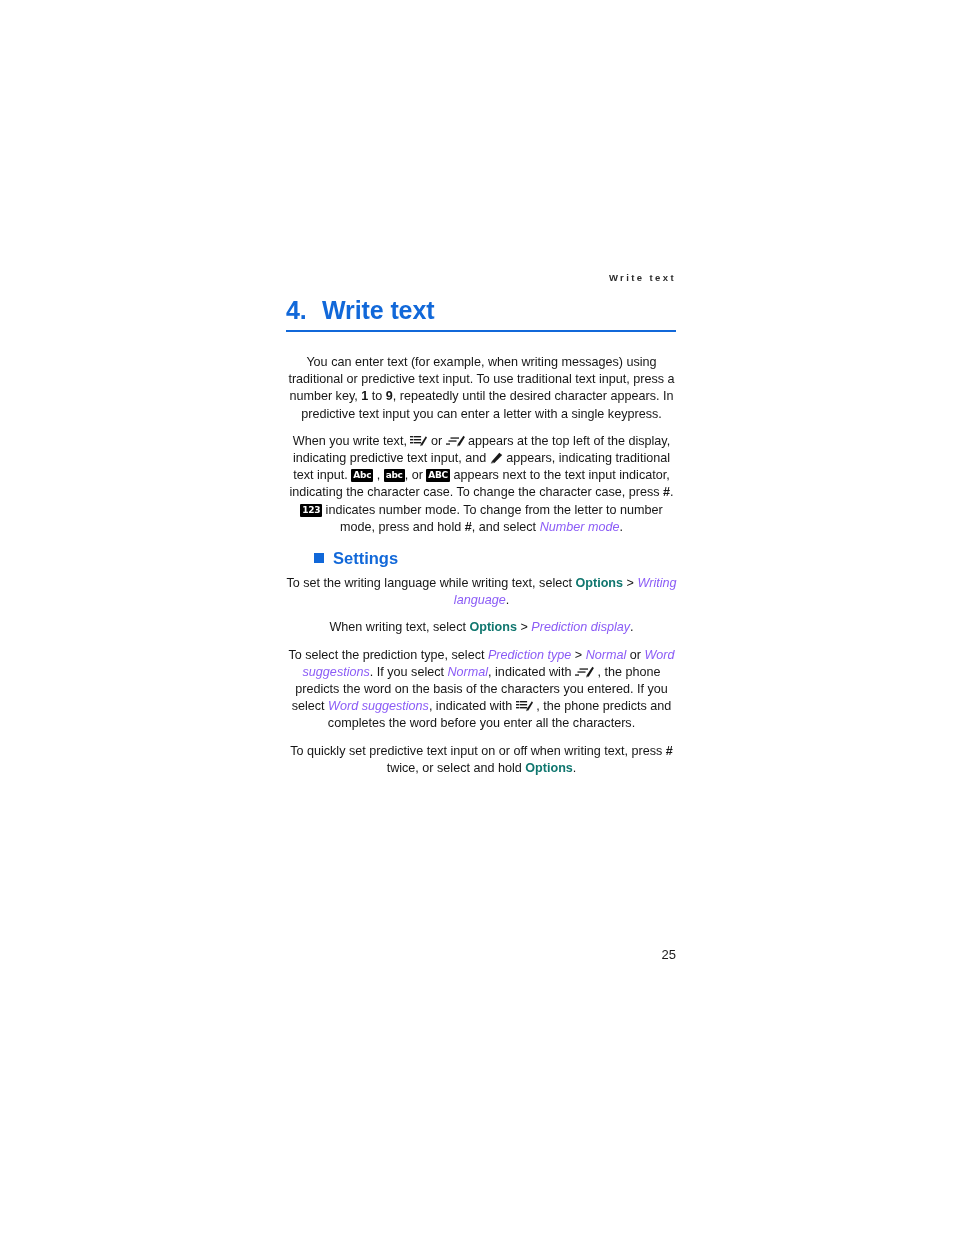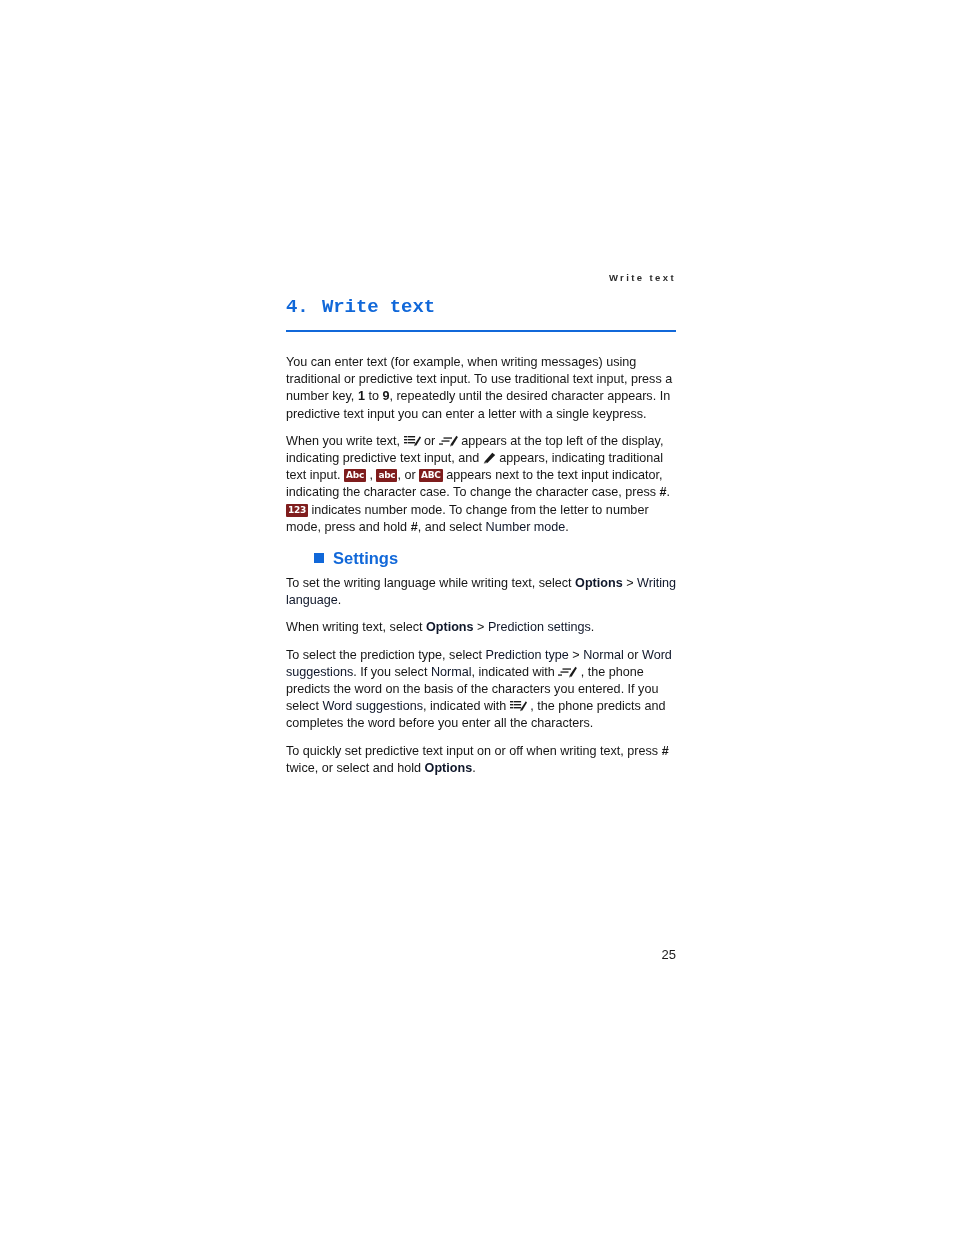--- a/index.html
+++ b/index.html
@@ -37,25 +37,24 @@
     font-weight: 600;
   }
 
   
   .chapter-title {
     position: absolute;
     left: 286px;
     top: 296px;
     width: 390px;
     color: #1168d9;
-    font-size: 19px;
+    font-size: 25px;
     font-weight: 600;
     letter-spacing: -0.1px;
     white-space: nowrap;
-    font-family: Liberation Mono, monospace;
   }
   .chapter-num {
     display: inline-block;
     width: 36px;
   }
 
   .title-rule {
     position: absolute;
     left: 286px;
     top: 330px;
@@ -70,48 +69,49 @@
     left: 286px;
     top: 354px;
     width: 391px;
   }
 
   p.body {
     margin: 0 0 10px 0;
     font-size: 12.6px;
     line-height: 17.2px;
     color: #161616;
-    text-align: left;
+    text-align: center;
   }
   p.body:last-child { margin-bottom: 0; }
 
   .tight { margin-bottom: 11px; }
 
   
   .ui-bold {
-    color: #0f172a;
+    color: #0f766e;
     font-weight: 600;
   }
   .ui-italic {
-    color: #0f172a;
+    color: #8b5cf6;
+    font-style: italic;
   }
   .numkey {
     font-weight: 700;
     color: #161616;
   }
   .hashkey {
     font-weight: 700;
     color: #161616;
   }
   .gt { color: #161616; }
 
   
   .badge {
     display: inline-block;
-    background: #7f1d1d;
+    background: #000000;
     color: #ffffff;
     font-family: "DejaVu Sans", sans-serif;
     font-size: 9px;
     font-weight: 700;
     line-height: 11px;
     padding: 1px 2px 1px 2px;
     letter-spacing: -0.3px;
     vertical-align: 1px;
     border-radius: 1px;
   }
@@ -202,21 +202,21 @@
   </div>
 
   <div class="section-heading">
     <span class="section-bullet"></span><span>Settings</span>
   </div>
 
   <div class="column2">
 
     <p class="body"><span>To set the writing language while writing text, select </span><span class="ui-bold">Options</span><span class="gt"> &gt; </span><span class="ui-italic">Writing language</span><span>.</span></p>
 
-    <p class="body"><span>When writing text, select </span><span class="ui-bold">Options</span><span class="gt"> &gt; </span><span class="ui-italic">Prediction settings</span><span>.</span></p>
+    <p class="body"><span>When writing text, select </span><span class="ui-bold">Options</span><span class="gt"> &gt; </span><span class="ui-italic">Prediction display</span><span>.</span></p>
 
 
     <p class="body"><span>To select the prediction type, select </span><span class="ui-italic">Prediction type</span><span class="gt"> &gt; </span><span class="ui-italic">Normal</span><span> or </span><span class="ui-italic">Word suggestions</span><span>. If you select </span><span class="ui-italic">Normal</span><span>, indicated with </span><span class="glyph"><svg width="19" height="12" viewBox="0 0 19 12">
             <rect x="0" y="8.4" width="4" height="1.3" fill="#1a1a1a"></rect>
             <rect x="2.5" y="5.4" width="8" height="1.3" fill="#1a1a1a"></rect>
             <rect x="4.5" y="2.4" width="8.5" height="1.3" fill="#1a1a1a"></rect>
             <path d="M11.5 9.6 L17.4 0.8 L18.9 2.1 L13.6 10.8 Z" fill="#1a1a1a"></path>
             <path d="M11.5 9.6 L13.6 10.8 L11.1 11.4 Z" fill="#555"></path>
           </svg></span><span> , the phone predicts the word on the basis of the characters you entered. If you select </span><span class="ui-italic">Word suggestions</span><span>, indicated with </span><span class="glyph"><svg width="17" height="12" viewBox="0 0 17 12">
             <rect x="0" y="1" width="3" height="1.4" fill="#1a1a1a"></rect>

